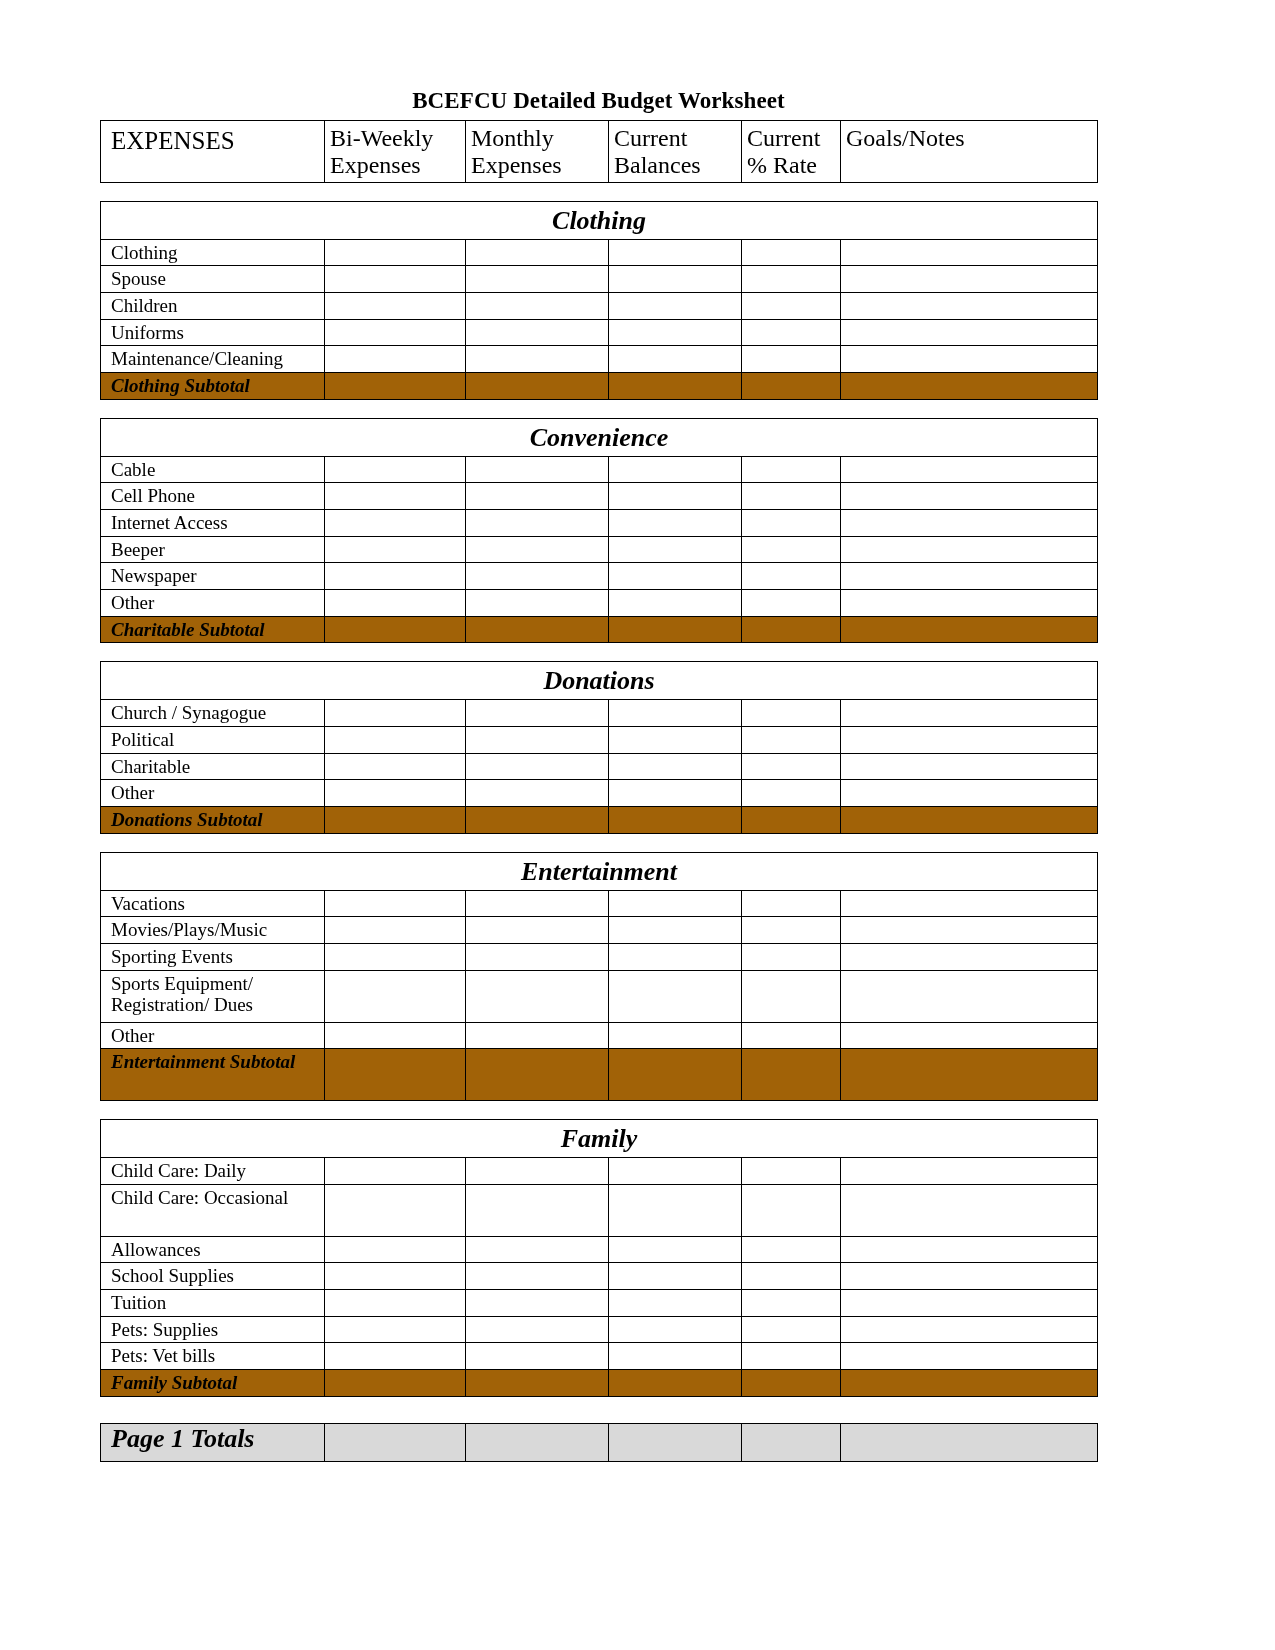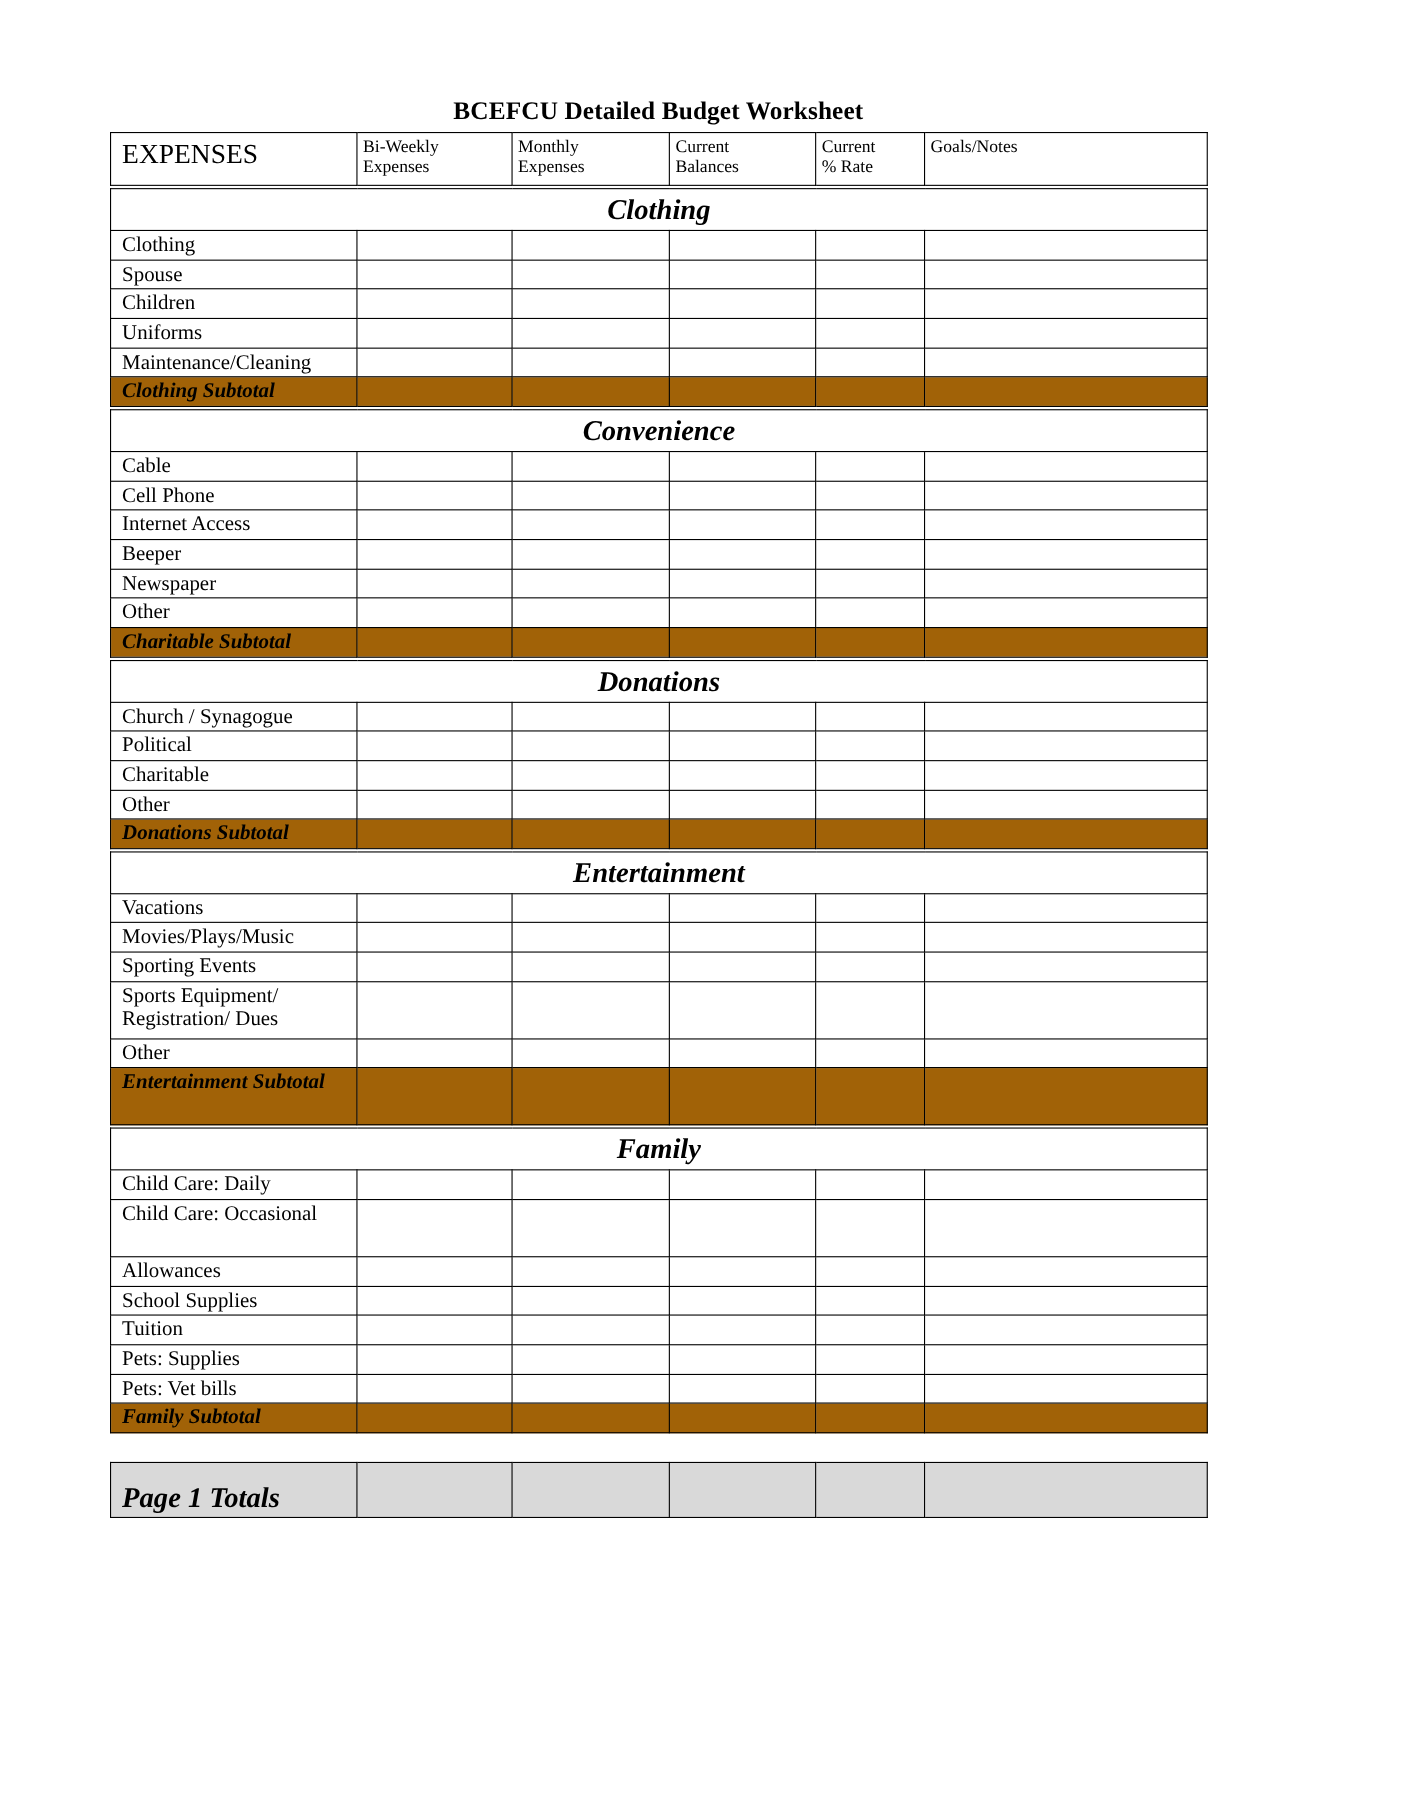--- a/index.html
+++ b/index.html
@@ -57,27 +57,27 @@
     height: 48px;
     vertical-align: top;
     padding-top: 4px;
   }
   .header-table .hdr-expenses {
     font-size: 25px;
     padding-top: 6px;
     padding-left: 10px;
   }
   .header-table .hdr-cell {
-    font-size: 16px;
+    font-size: 24px;
   }
   .header-table .hdr-cell span {
     display: block;
   }
 
-  .section { margin-top: 2px; }
+  .section { margin-top: 18px; }
   .section-title-row td {
     text-align: center;
     font-weight: bold;
     font-style: italic;
     font-size: 26px;
     height: 38px;
     padding-top: 4px;
   }
   .row-label {
     padding-left: 10px;
@@ -92,21 +92,21 @@
   .tall { height: 52px; }
   .totals-table { margin-top: 26px; }
   .totals-table td {
     background: #d9d9d9;
     height: 38px;
   }
   .totals-table .row-label {
     font-weight: bold;
     font-style: italic;
     font-size: 26px;
-    padding-top: 17px;
+    padding-top: 0;
   }
 </style>
 </head>
 <body>
 
 <div class="page">
 
   <div class="doc-title">BCEFCU Detailed Budget Worksheet</div>
 
   <table class="header-table">

